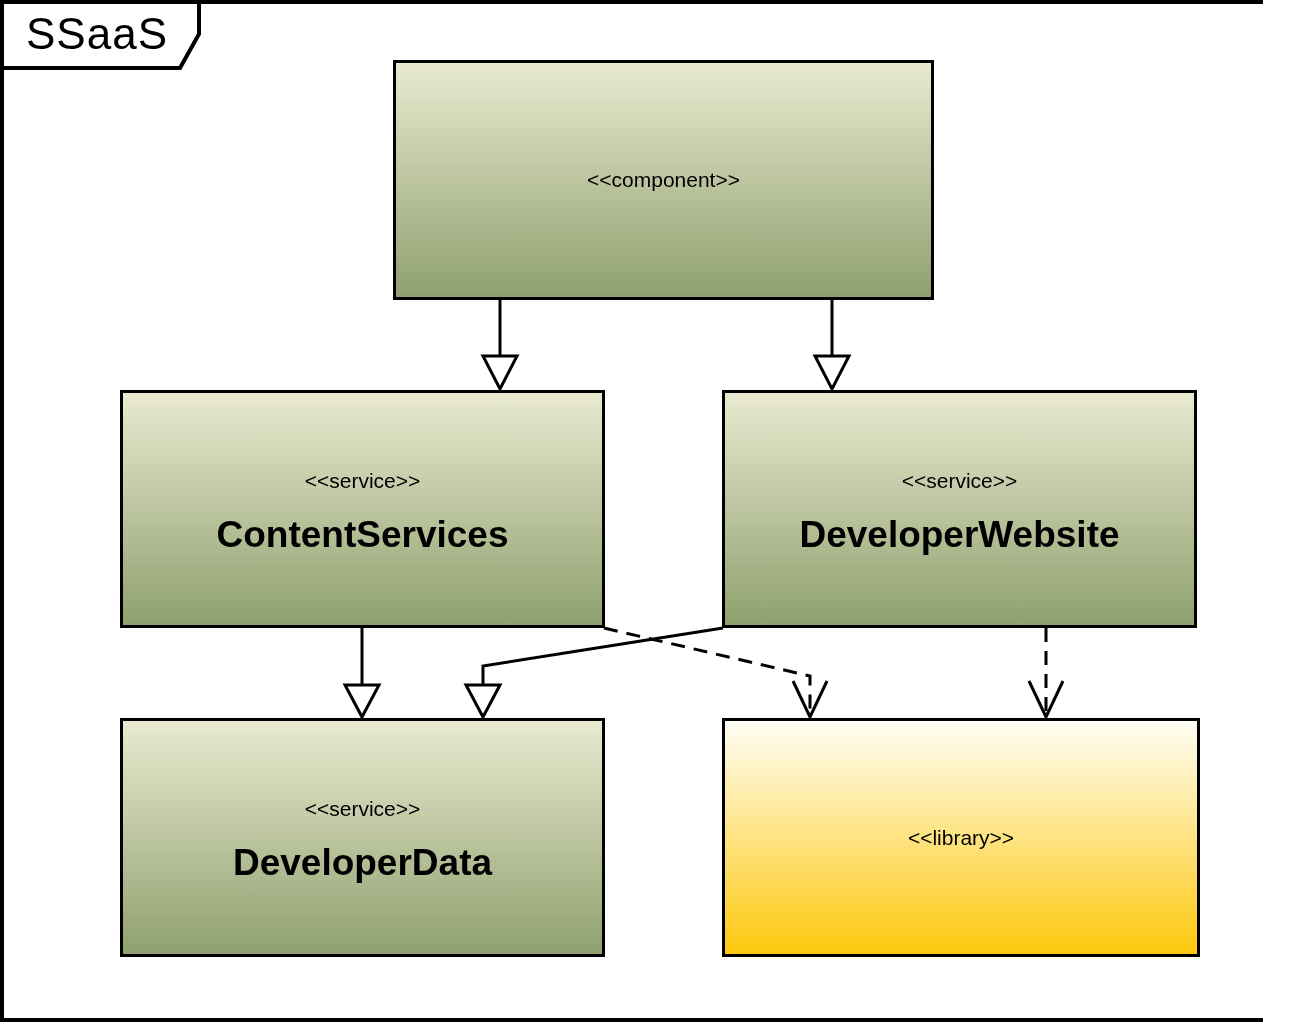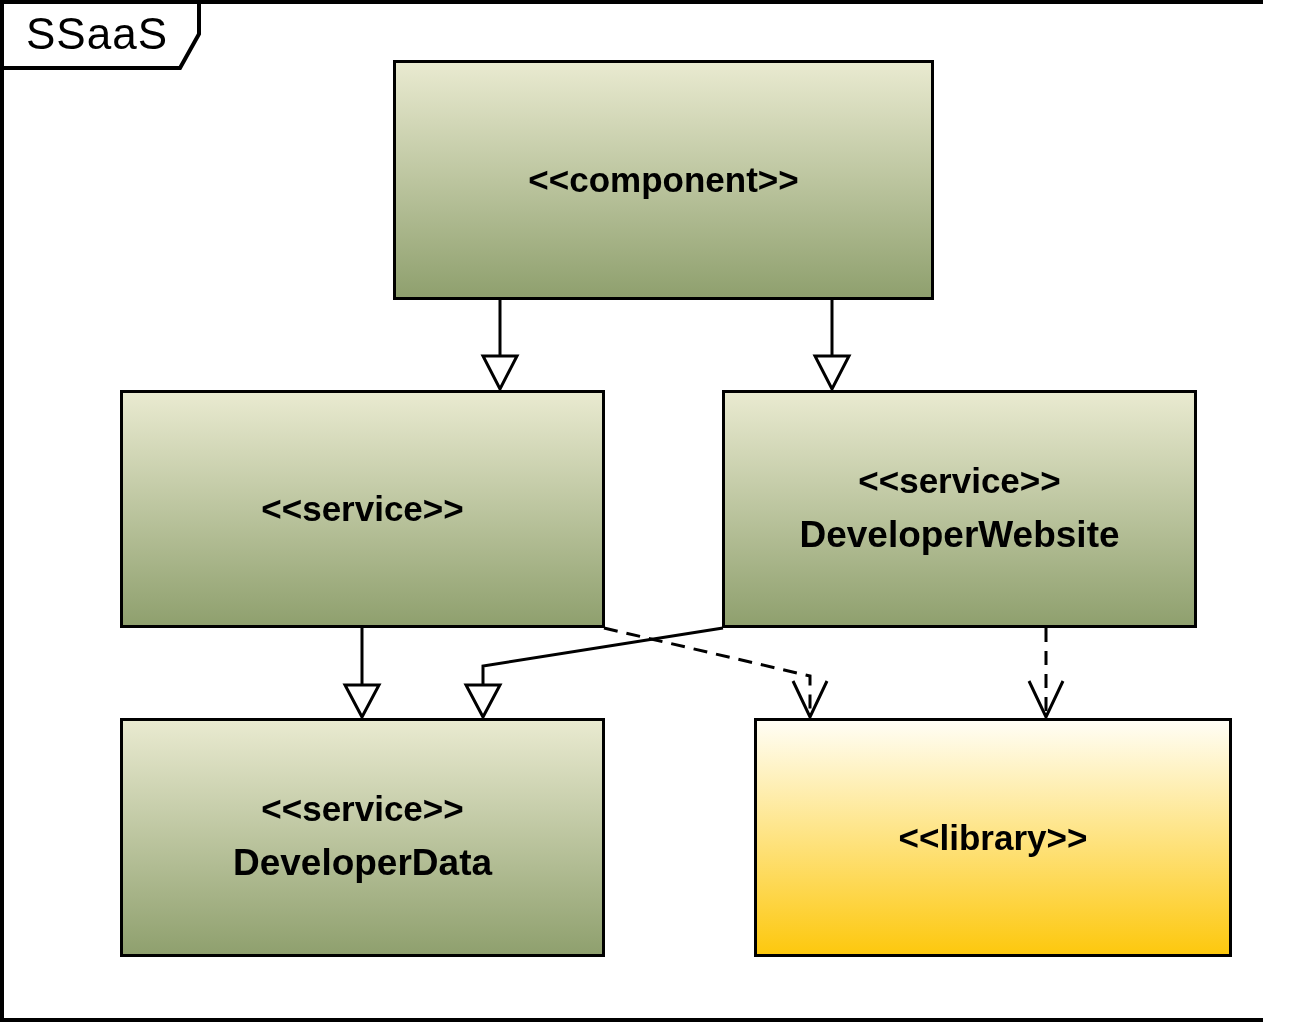--- a/index.html
+++ b/index.html
@@ -51,27 +51,26 @@
     align-items: center;
     justify-content: center;
     gap: 17px;
     text-align: center;
   }
   .node.green {
     background: linear-gradient(to bottom, var(--green_top), var(--green_bottom));
   }
   .node.gold {
     background: linear-gradient(to bottom, var(--gold_top), var(--gold_bottom));
-    margin-left: 32px;
   }
   .stereotype {
-    font-size: 35px;
+    font-size: 21px;
     line-height: 34px;
     color: #000;
-    font-weight: 700;
+    font-weight: 400;
     text-align: right;
   }
   .node-name {
     font-size: 37px;
     line-height: 40px;
     color: #000;
     font-weight: 700;
   }
   #node-developer-website { left: 393px; top: 60px;  width: 541px; height: 240px; }
   #node-content-services  { left: 120px; top: 390px; width: 485px; height: 238px; }
@@ -128,20 +127,21 @@
   </svg>
 
   <div id="frame-label">SSaaS</div>
 
   <div class="node green" id="node-developer-website">
     <div class="stereotype">&lt;&lt;component&gt;&gt;</div>
   </div>
 
   <div class="node green" id="node-content-services">
     <div class="stereotype">&lt;&lt;service&gt;&gt;</div>
+    <div class="node-name">ContentServices</div>
   </div>
 
   <div class="node green" id="node-developer-services">
     <div class="stereotype">&lt;&lt;service&gt;&gt;</div>
     <div class="node-name">DeveloperWebsite</div>
   </div>
 
   <div class="node green" id="node-developer-data">
     <div class="stereotype">&lt;&lt;service&gt;&gt;</div>
     <div class="node-name">DeveloperData</div>

